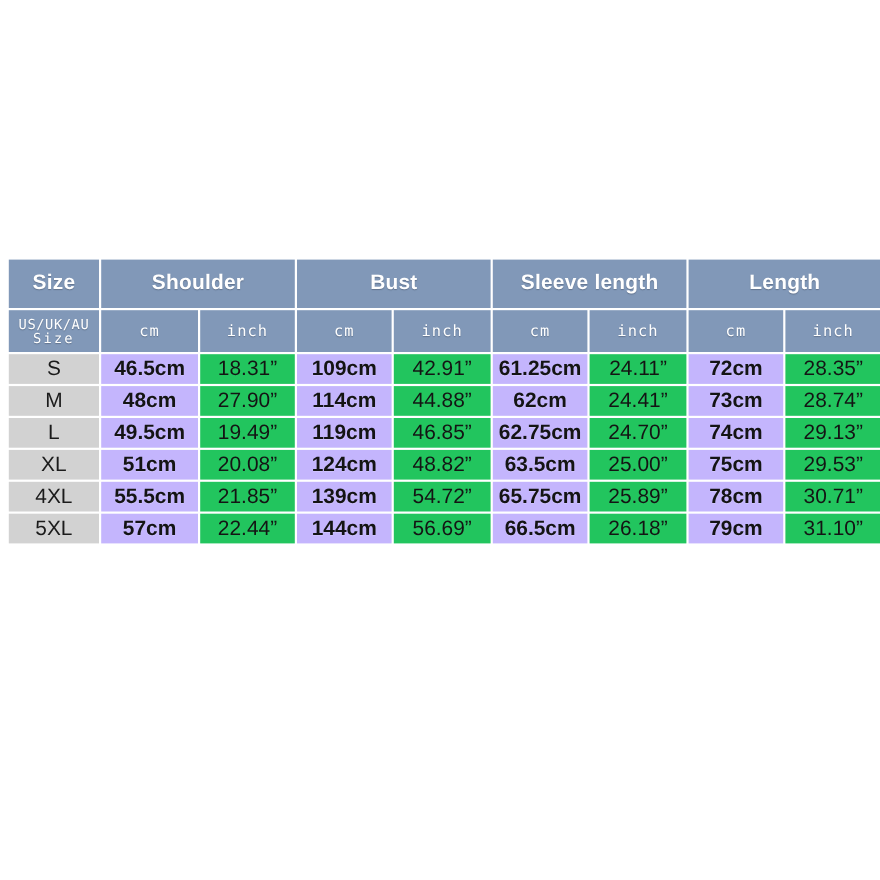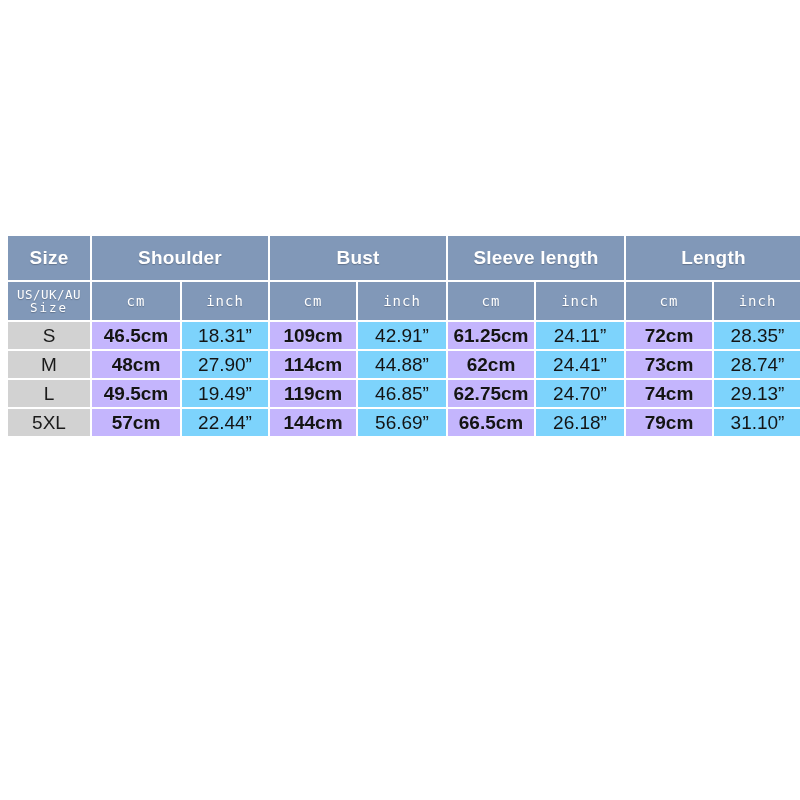--- a/index.html
+++ b/index.html
@@ -85,21 +85,21 @@
   td.cm {
     background: #c4b5fd;
     color: #141414;
     font-size: 19px;
     height: 27px;
     font-family: "Liberation Sans", sans-serif;
     font-weight: bold;
     text-shadow: 0 1px 0 rgba(255,255,255,0.18);
   }
   td.inch {
-    background: #7dd3fc;
+    background: #22c55e;
     color: #141414;
     font-size: 19px;
     height: 27px;
     font-family: "Liberation Sans", sans-serif;
     font-weight: normal;
   }
 </style>
 </head>
 <body>
 
@@ -167,20 +167,42 @@
           <td class="cm">49.5cm</td>
           <td class="inch">19.49”</td>
           <td class="cm">119cm</td>
           <td class="inch">46.85”</td>
           <td class="cm">62.75cm</td>
           <td class="inch">24.70”</td>
           <td class="cm">74cm</td>
           <td class="inch">29.13”</td>
         </tr>
         <tr>
+          <td class="sz">XL</td>
+          <td class="cm">51cm</td>
+          <td class="inch">20.08”</td>
+          <td class="cm">124cm</td>
+          <td class="inch">48.82”</td>
+          <td class="cm">63.5cm</td>
+          <td class="inch">25.00”</td>
+          <td class="cm">75cm</td>
+          <td class="inch">29.53”</td>
+        </tr>
+        <tr>
+          <td class="sz">4XL</td>
+          <td class="cm">55.5cm</td>
+          <td class="inch">21.85”</td>
+          <td class="cm">139cm</td>
+          <td class="inch">54.72”</td>
+          <td class="cm">65.75cm</td>
+          <td class="inch">25.89”</td>
+          <td class="cm">78cm</td>
+          <td class="inch">30.71”</td>
+        </tr>
+        <tr>
           <td class="sz">5XL</td>
           <td class="cm">57cm</td>
           <td class="inch">22.44”</td>
           <td class="cm">144cm</td>
           <td class="inch">56.69”</td>
           <td class="cm">66.5cm</td>
           <td class="inch">26.18”</td>
           <td class="cm">79cm</td>
           <td class="inch">31.10”</td>
         </tr>

